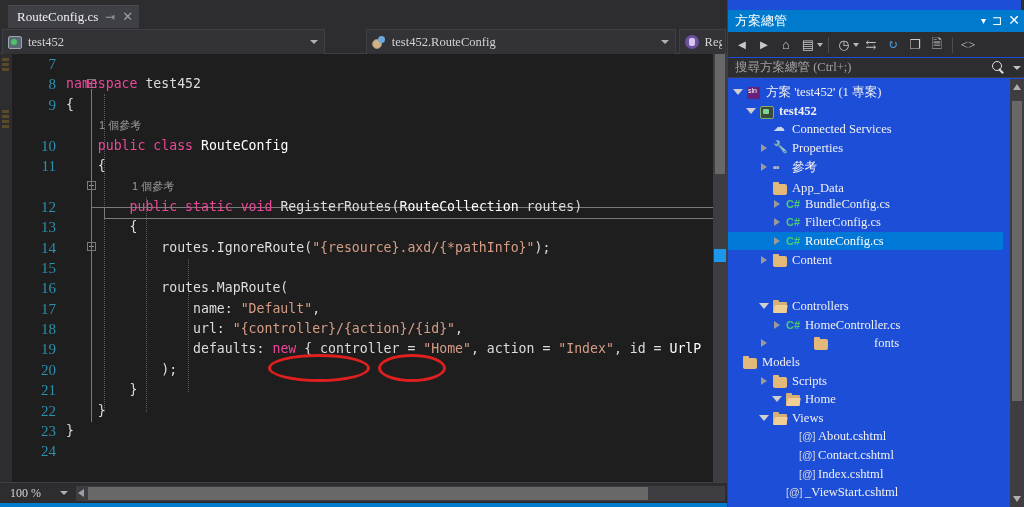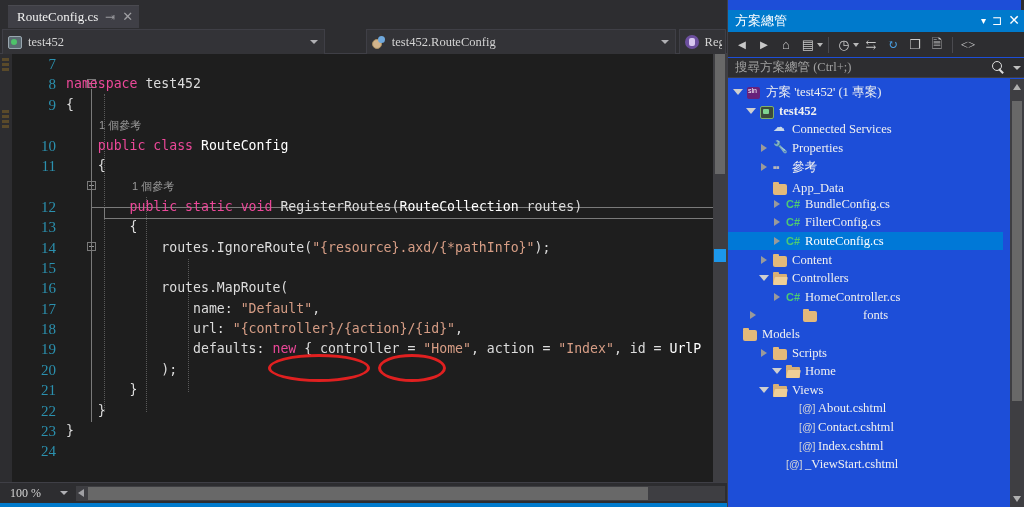--- a/index.html
+++ b/index.html
@@ -467,39 +467,39 @@
         </div>
         <div class="row" style="padding-left: 30px;">
           <span class="exp">
             <span class="tri-r"></span>
           </span>
           <span class="ic">
             <span class="ic-folder" style="position: absolute; left: 0px; top: 3px;"></span>
           </span>
           <span class="lbl">Content</span>
         </div>
-        <div class="row" style="padding-left: 30px;">
+        <div class="row" style="padding-left: 30px; margin-top: 28px;">
           <span class="exp">
             <span class="tri-d"></span>
           </span>
           <span class="ic">
             <span class="ic-folder-open" style="position: absolute; left: 0px; top: 3px;"></span>
           </span>
           <span class="lbl">Controllers</span>
         </div>
         <div class="row" style="padding-left: 43px;">
           <span class="exp">
             <span class="tri-r"></span>
           </span>
           <span class="ic">
             <span class="ic-cs" style="position: absolute; left: 0px; top: 1px;">C#</span>
           </span>
           <span class="lbl">HomeController.cs</span>
         </div>
-        <div class="row" style="padding-left: 19px; gap: 45px;">
+        <div class="row" style="padding-left: 30px; gap: 45px;">
           <span class="exp">
             <span class="tri-r"></span>
           </span>
           <span class="ic">
             <span class="ic-folder" style="position: absolute; left: 0px; top: 3px;"></span>
           </span>
           <span class="lbl">fonts</span>
         </div>
         <div class="row" style="">
           <span class="exp"></span>

